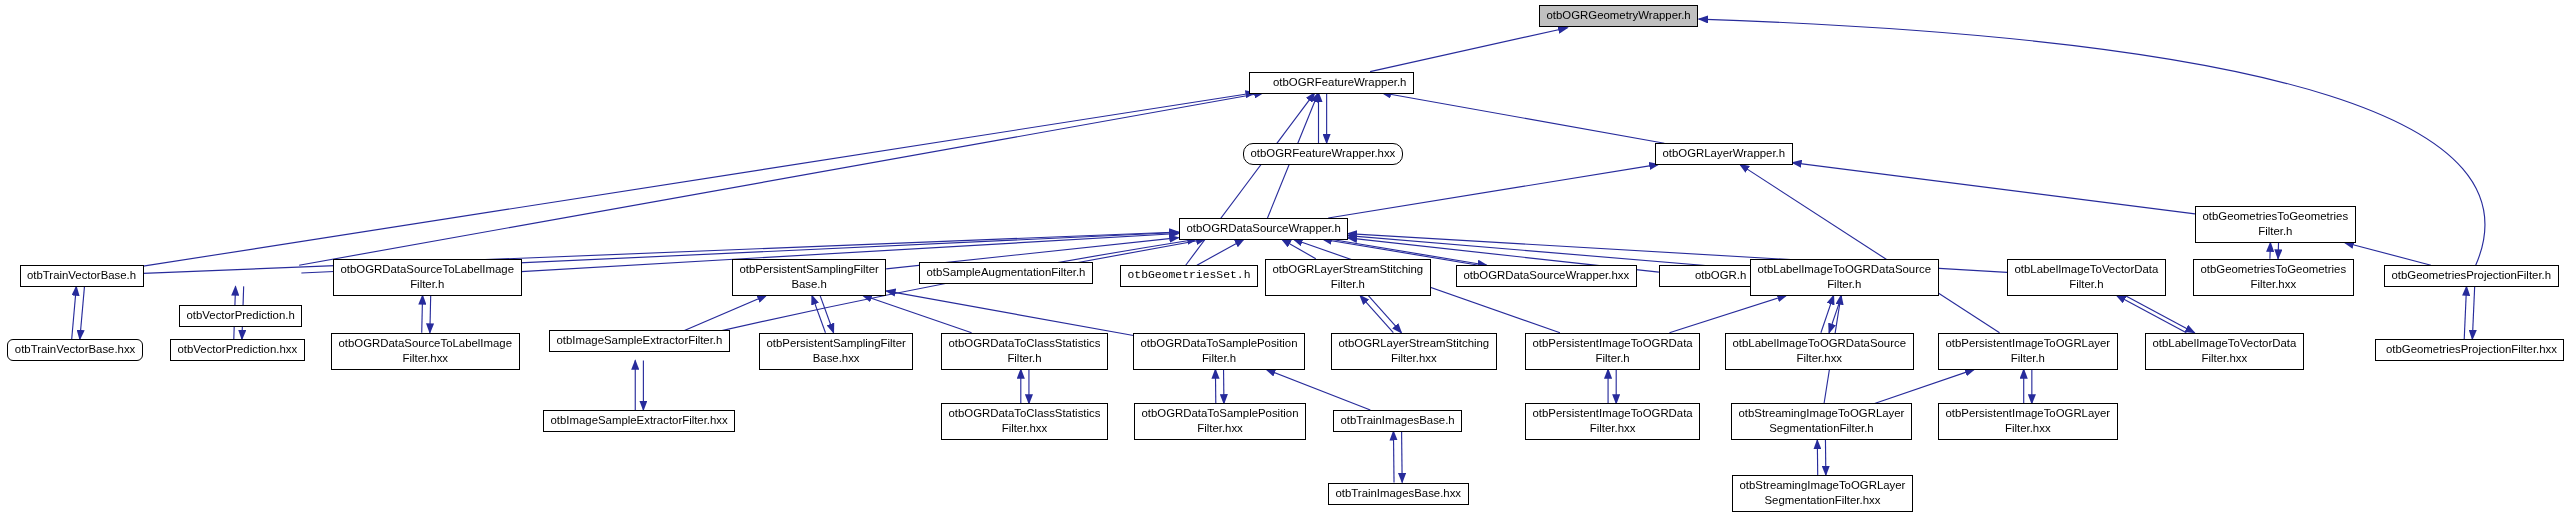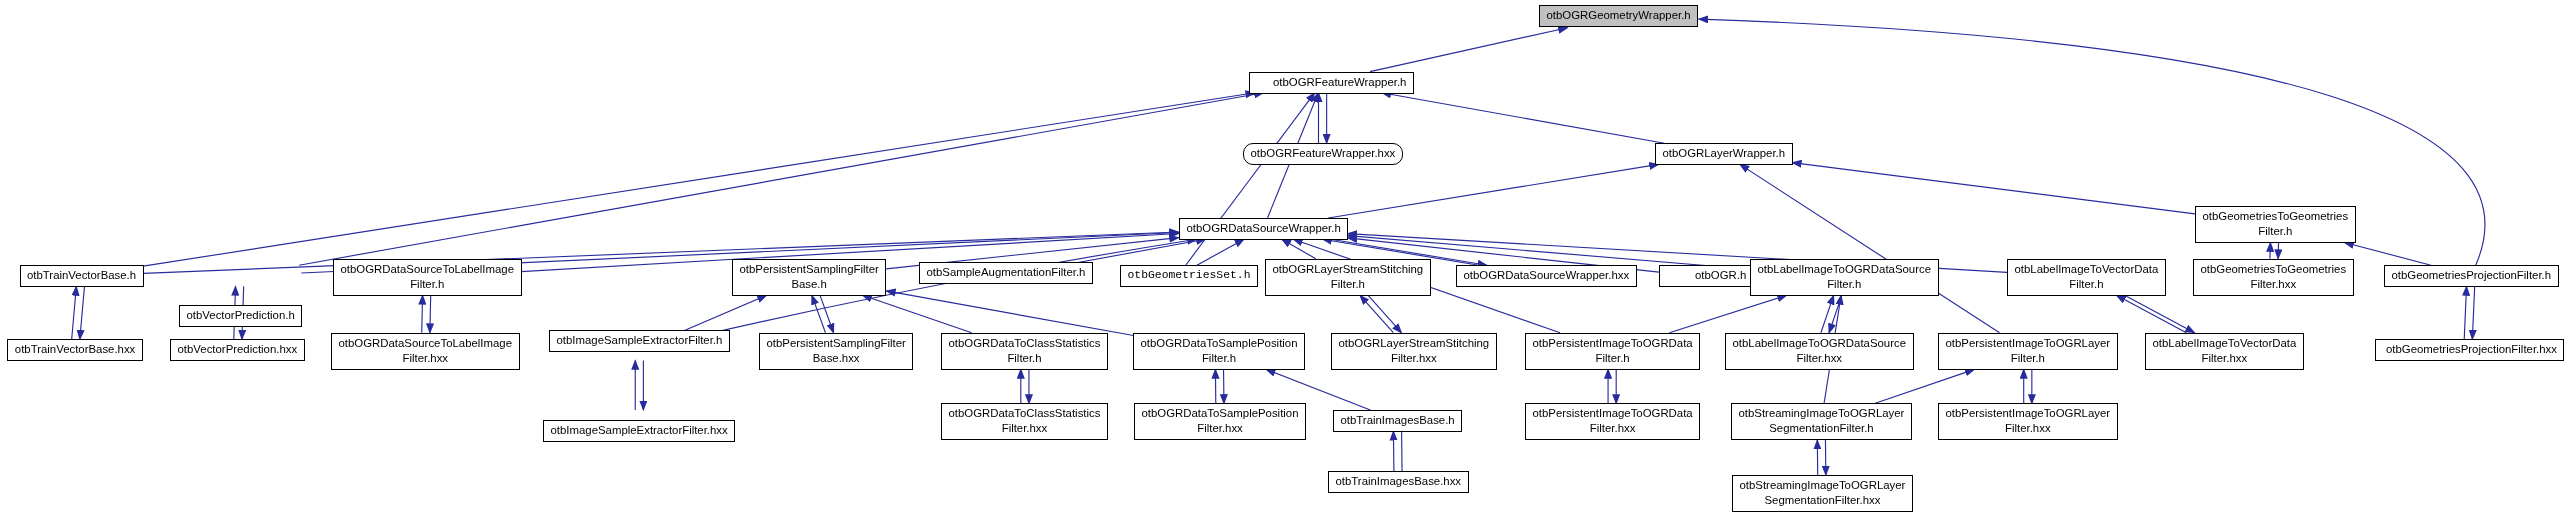--- a/index.html
+++ b/index.html
@@ -130,21 +130,21 @@
 Filter.h</div>
     <div class="node" style="top: 265px; left: 1456px;">otbOGRDataSourceWrapper.hxx</div>
     <div class="node" style="top: 265px; left: 1659px; padding-left: 35px;">otbOGR.h</div>
     <div class="node" style="top: 259px; left: 1750px;">otbLabelImageToOGRDataSource
 Filter.h</div>
     <div class="node" style="top: 259px; left: 2007px;">otbLabelImageToVectorData
 Filter.h</div>
     <div class="node" style="top: 259px; left: 2193px;">otbGeometriesToGeometries
 Filter.hxx</div>
     <div class="node" style="top: 265px; left: 2384px;">otbGeometriesProjectionFilter.h</div>
-    <div class="node" style="top: 339px; left: 7.3px;">otbTrainVectorBase.hxx</div>
+    <div class="node" style="top: 339px; left: 7.3px; border-radius: 6px;">otbTrainVectorBase.hxx</div>
     <div class="node" style="top: 339px; left: 170px;">otbVectorPrediction.hxx</div>
     <div class="node" style="top: 333px; left: 331px;">otbOGRDataSourceToLabelImage
 Filter.hxx</div>
     <div class="node" style="top: 330px; left: 549px;">otbImageSampleExtractorFilter.h</div>
     <div class="node" style="top: 333px; left: 759px;">otbPersistentSamplingFilter
 Base.hxx</div>
     <div class="node" style="top: 333px; left: 941px;">otbOGRDataToClassStatistics
 Filter.h</div>
     <div class="node" style="top: 333px; left: 1133px;">otbOGRDataToSamplePosition
 Filter.h</div>
@@ -152,29 +152,29 @@
 Filter.hxx</div>
     <div class="node" style="top: 333px; left: 1525px;">otbPersistentImageToOGRData
 Filter.h</div>
     <div class="node" style="top: 333px; left: 1725px;">otbLabelImageToOGRDataSource
 Filter.hxx</div>
     <div class="node" style="top: 333px; left: 1938px;">otbPersistentImageToOGRLayer
 Filter.h</div>
     <div class="node" style="top: 333px; left: 2145px;">otbLabelImageToVectorData
 Filter.hxx</div>
     <div class="node" style="top: 339px; left: 2375px; padding-left: 10px;">otbGeometriesProjectionFilter.hxx</div>
-    <div class="node" style="top: 420px; left: 543px; text-align: center;">otbImageSampleExtractorFilter.hxx</div>
+    <div class="node" style="top: 410px; left: 543px; text-align: center;">otbImageSampleExtractorFilter.hxx</div>
     <div class="node" style="top: 403px; left: 941px;">otbOGRDataToClassStatistics
 Filter.hxx</div>
     <div class="node" style="top: 403px; left: 1134px;">otbOGRDataToSamplePosition
 Filter.hxx</div>
     <div class="node" style="top: 410px; left: 1333px; text-align: center;">otbTrainImagesBase.h</div>
     <div class="node" style="top: 403px; left: 1525px;">otbPersistentImageToOGRData
 Filter.hxx</div>
     <div class="node" style="top: 403px; left: 1731px;">otbStreamingImageToOGRLayer
 SegmentationFilter.h</div>
     <div class="node" style="top: 403px; left: 1938px;">otbPersistentImageToOGRLayer
 Filter.hxx</div>
-    <div class="node" style="top: 471px; left: 1328px;">otbTrainImagesBase.hxx</div>
+    <div class="node" style="top: 483px; left: 1328px;">otbTrainImagesBase.hxx</div>
     <div class="node" style="top: 475px; left: 1732px;">otbStreamingImageToOGRLayer
 SegmentationFilter.hxx</div>
   </div>
 
 
 </body></html>

